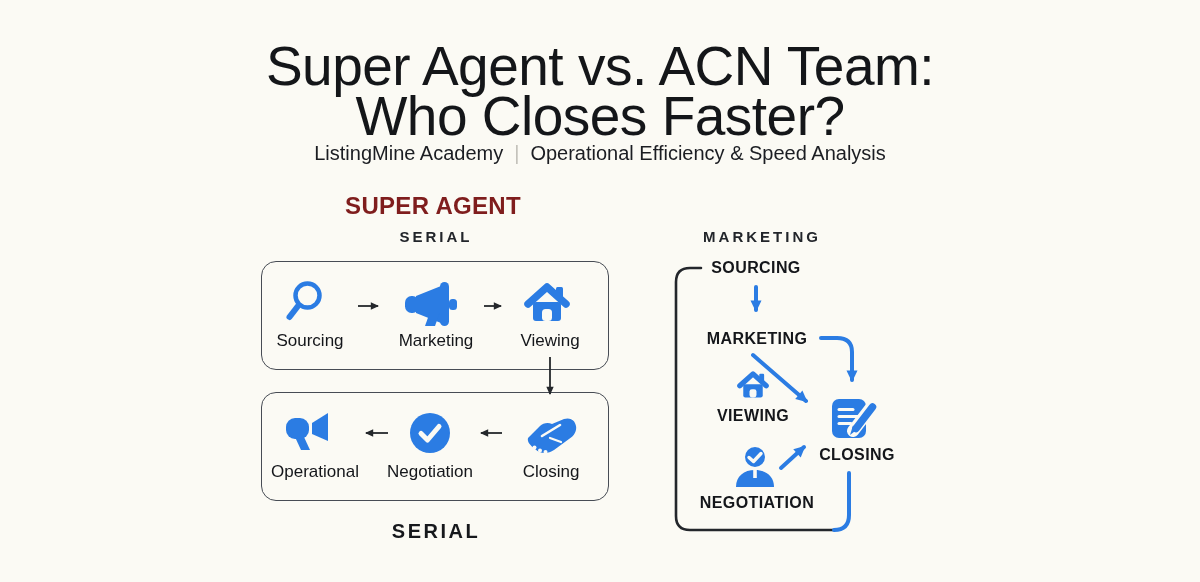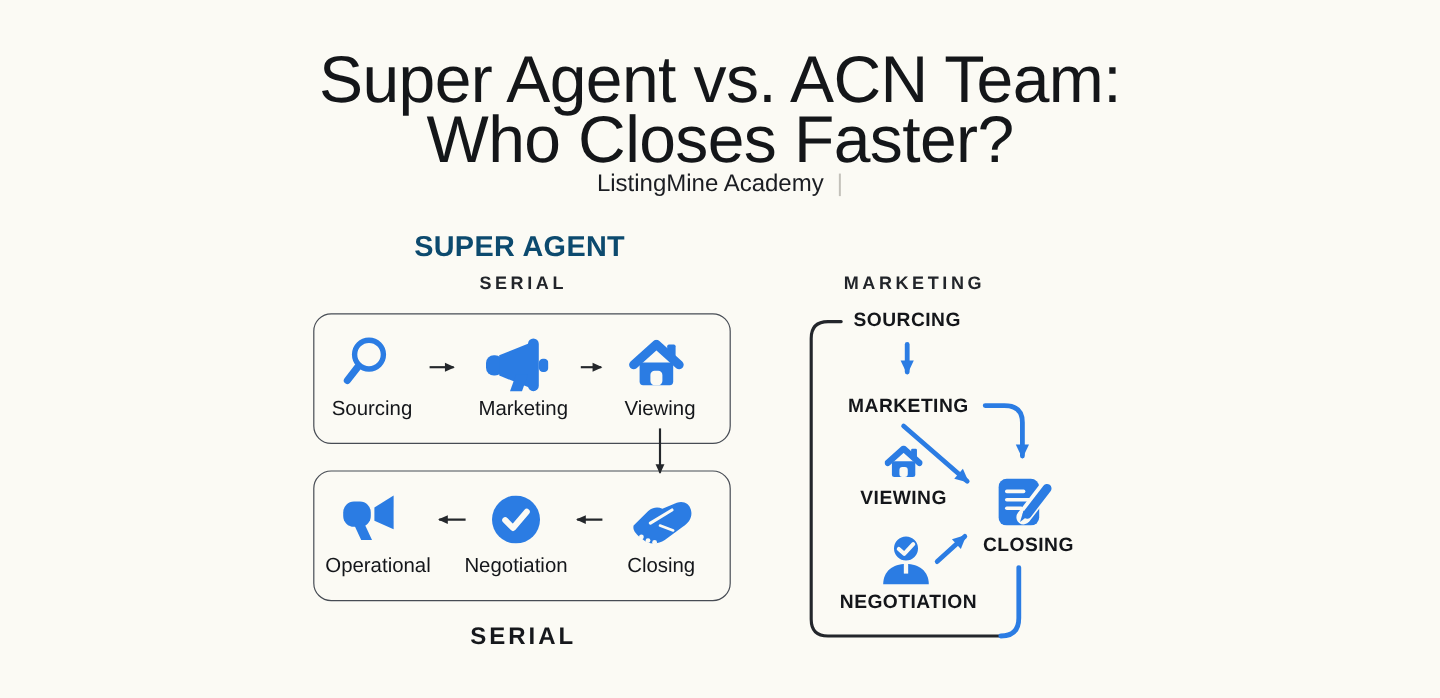--- a/index.html
+++ b/index.html
@@ -6,21 +6,21 @@
   .stage{
     position:relative;width:1200px;height:582px;overflow:hidden;
     background:#FBFAF4;outline:1px solid #ECEAE2;
     font-family:"Liberation Sans", sans-serif;color:#15171B;
   }
   .abs{position:absolute;}
   .cx{transform:translateX(-50%);white-space:nowrap;}
   .title-line{font-size:55px;font-weight:400;letter-spacing:-0.5px;color:#141619;}
   .subtitle{display:flex;gap:11px;align-items:center;font-size:20px;color:#1B1D22;}
   .subtitle .divider{color:#C3C1BA;font-weight:300;}
-  .col-heading{font-size:24px;font-weight:700;letter-spacing:0.3px;color:#0c4a6e;}
+  .col-heading{font-size:24px;font-weight:700;letter-spacing:0.3px;color:#7f1d1d;}
   .mode-label{font-size:15px;font-weight:700;letter-spacing:3px;color:#22252A;}
   .mode-big{font-size:20px;font-weight:700;letter-spacing:2.5px;color:#16181C;}
   .flow-box{
     position:absolute;left:261px;width:346px;height:107px;
     border:1.5px solid #474C54;border-radius:15px;background:transparent;
   }
   .stage-label{font-size:17px;color:#14161A;}
   .node-label{font-size:16px;font-weight:700;letter-spacing:0.4px;color:#14161A;}
   svg{display:block;}
   .layer{position:absolute;left:0;top:0;pointer-events:none;}
@@ -39,20 +39,21 @@
         <rect x="18" y="26" width="10" height="12" rx="3.5" fill="#FBFAF4"></rect>
       </symbol>
     </defs>
   </svg>
 
   <div class="abs cx title-line" style="left:600px;top:34px;">Super Agent vs. ACN Team:</div>
   <div class="abs cx title-line" style="left:600px;top:84px;">Who Closes Faster?</div>
   <div class="abs subtitle" style="left:600px;top:142px;transform:translateX(-50%);">
     <span>ListingMine Academy</span>
     <span class="divider">|</span>
+    <span>Operational Efficiency &amp; Speed Analysis</span>
   </div>
 
   <div class="abs cx col-heading" style="left:433px;top:192px;">SUPER AGENT</div>
   <div class="abs cx mode-label" style="left:436px;top:228px;">SERIAL</div>
 
   <div class="flow-box" style="top:261px;"></div>
   <div class="flow-box" style="top:392px;"></div>
 
   <svg class="layer" width="1200" height="582" viewBox="0 0 1200 582">
     <defs>

